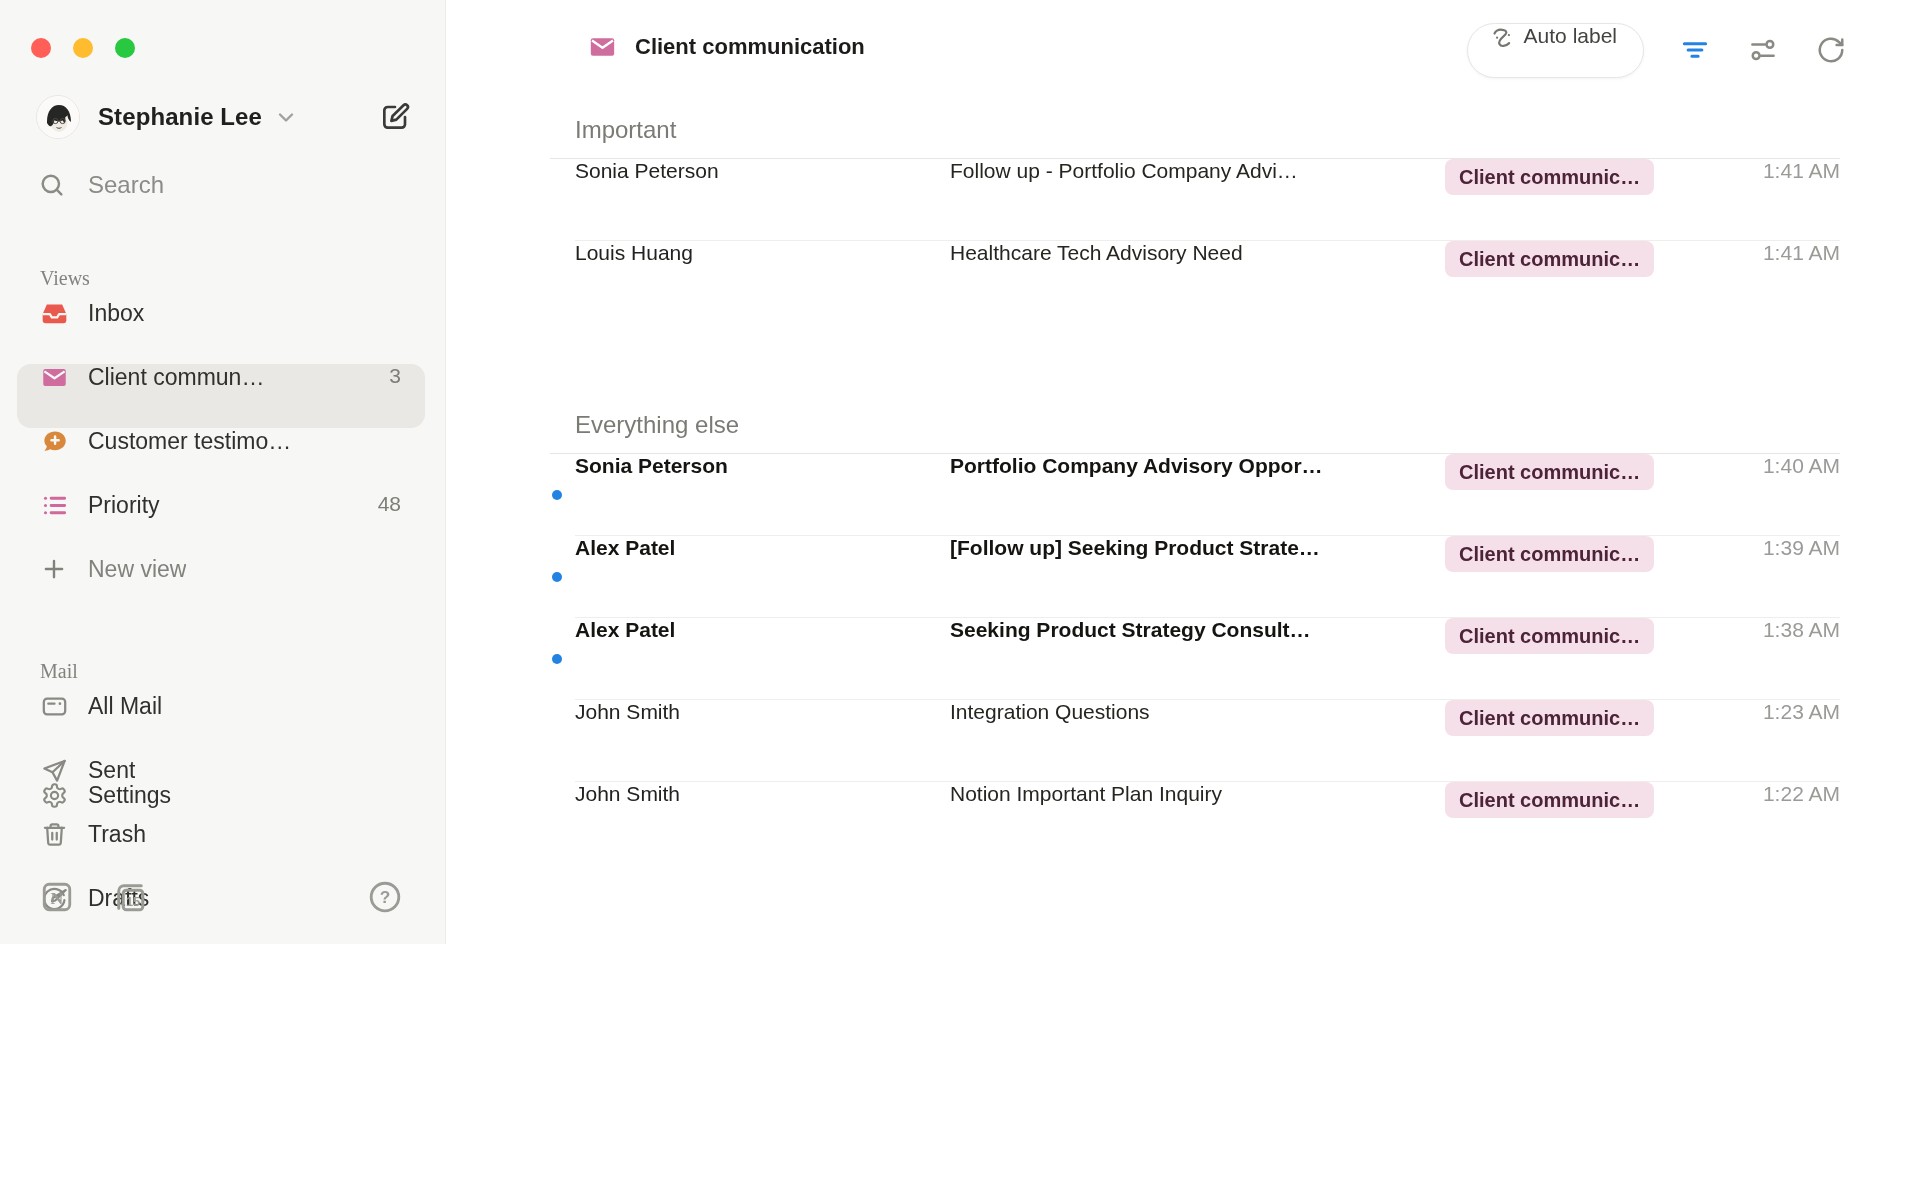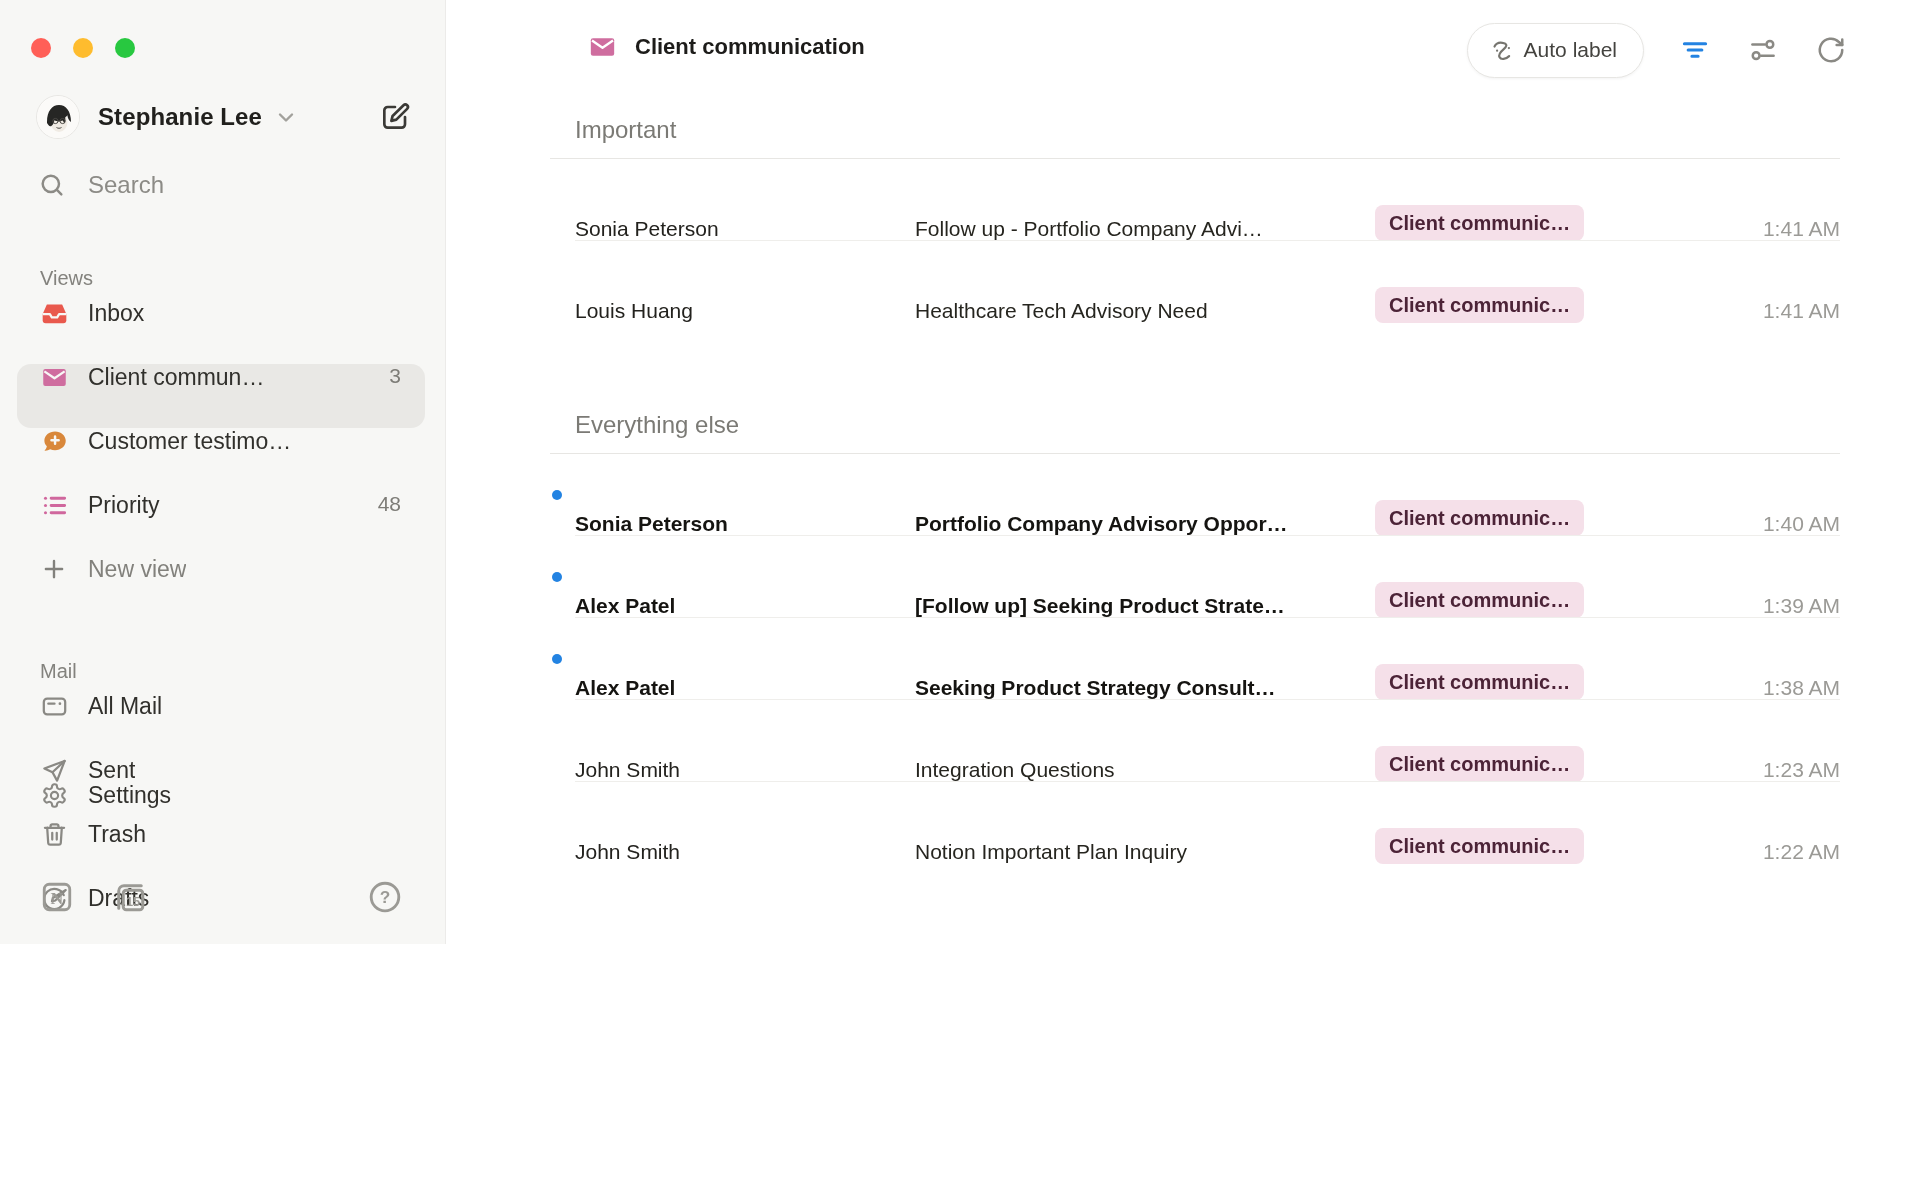--- a/index.html
+++ b/index.html
@@ -33,21 +33,21 @@
   .avatar { width:44px; height:44px; border-radius:50%; background:#fdfdfb; border:1px solid #e8e7e4; overflow:hidden; flex:0 0 44px; }
   .user-name { margin-left:18px; font-size:24px; font-weight:700; color:#21201d; letter-spacing:.1px; }
   .chev { margin-left:12px; display:flex; }
   .compose { margin-left:auto; display:flex; }
 
   .search-row { display:flex; margin:26px 36px 0 38px; height:40px; }
   .search-label { margin-left:22px; font-size:24px; color:#8c8b86; }
 
   .section-label {
     margin:56px 0 10px 40px;
-    font-size:20px; color:#83827d; font-weight:400;
+    font-size:20px; color:#83827d; font-weight:400;font-family:Liberation Serif, serif;
   }
   .section-label.mail-label { margin-top:40px; }
 
   .nav-item {
     position:relative;
     display:flex; 
     height:64px; margin:0 20px 0 17px;
     padding:0 24px 0 23px;
     border-radius:14px;
     font-size:23px; color:#31302c;
@@ -71,39 +71,40 @@
   .main-header {
     position:absolute; top:0; left:0; right:0; height:100px;
   }
   .title-group { position:absolute; left:141px; top:33px; display:flex; align-items:center; }
   .page-title { margin-left:17px; font-size:22px; font-weight:700; color:#1d1c1a; }
   .header-controls {
     position:absolute; right:72px; top:0; height:100px;
     display:flex; align-items:center; gap:34px;
   }
   .auto-label-btn {
-    display:flex; align-items:center; gap:7px;
+    display:flex; gap:7px;
     height:55px; padding:0 26px 0 22px;
     background:#fff; border:1px solid #e7e6e3; border-radius:28px;
     box-shadow:0 1px 3px rgba(0,0,0,.05);
     font-size:21px; color:#44433f; cursor:pointer;
   }
   .icon-btn { display:flex; align-items:center; justify-content:center; width:34px; height:34px; cursor:pointer; }
 
   .list { position:absolute; left:104px; right:80px; top:100px; }
   .mail-section { }
   .mail-section + .mail-section { margin-top:86px; }
   .sec-title { height:32px; line-height:32px; margin:14px 0 12px; padding-left:25px; font-size:24px; color:#7b7a75; font-weight:400; }
   .sec-divider { height:1px; background:#e7e6e3; }
 
   .email-row {
     position:relative;
-    display:flex; align-items:flex-end;
+    display:flex; align-items:flex-start;
     height:82px; padding-left:25px;
     cursor:pointer;
+    gap:35px;
   }
   .email-row:not(:last-child)::after {
     content:""; position:absolute; left:25px; right:0; bottom:0;
     height:1px; background:#efeeeb;
   }
   .dot { position:absolute; left:2px; top:50%; margin-top:-5px; width:10px; height:10px; border-radius:50%; background:#2383e2; display:none; }
   .email-row.unread .dot { display:block; }
   .sender { flex:0 0 340px; font-size:21px; color:#23221e; white-space:nowrap; overflow:hidden; }
   .subject { flex:0 0 460px; font-size:21px; color:#26251f; white-space:nowrap; overflow:hidden; }
   .email-row.unread .sender { font-weight:700; color:#151411; }

